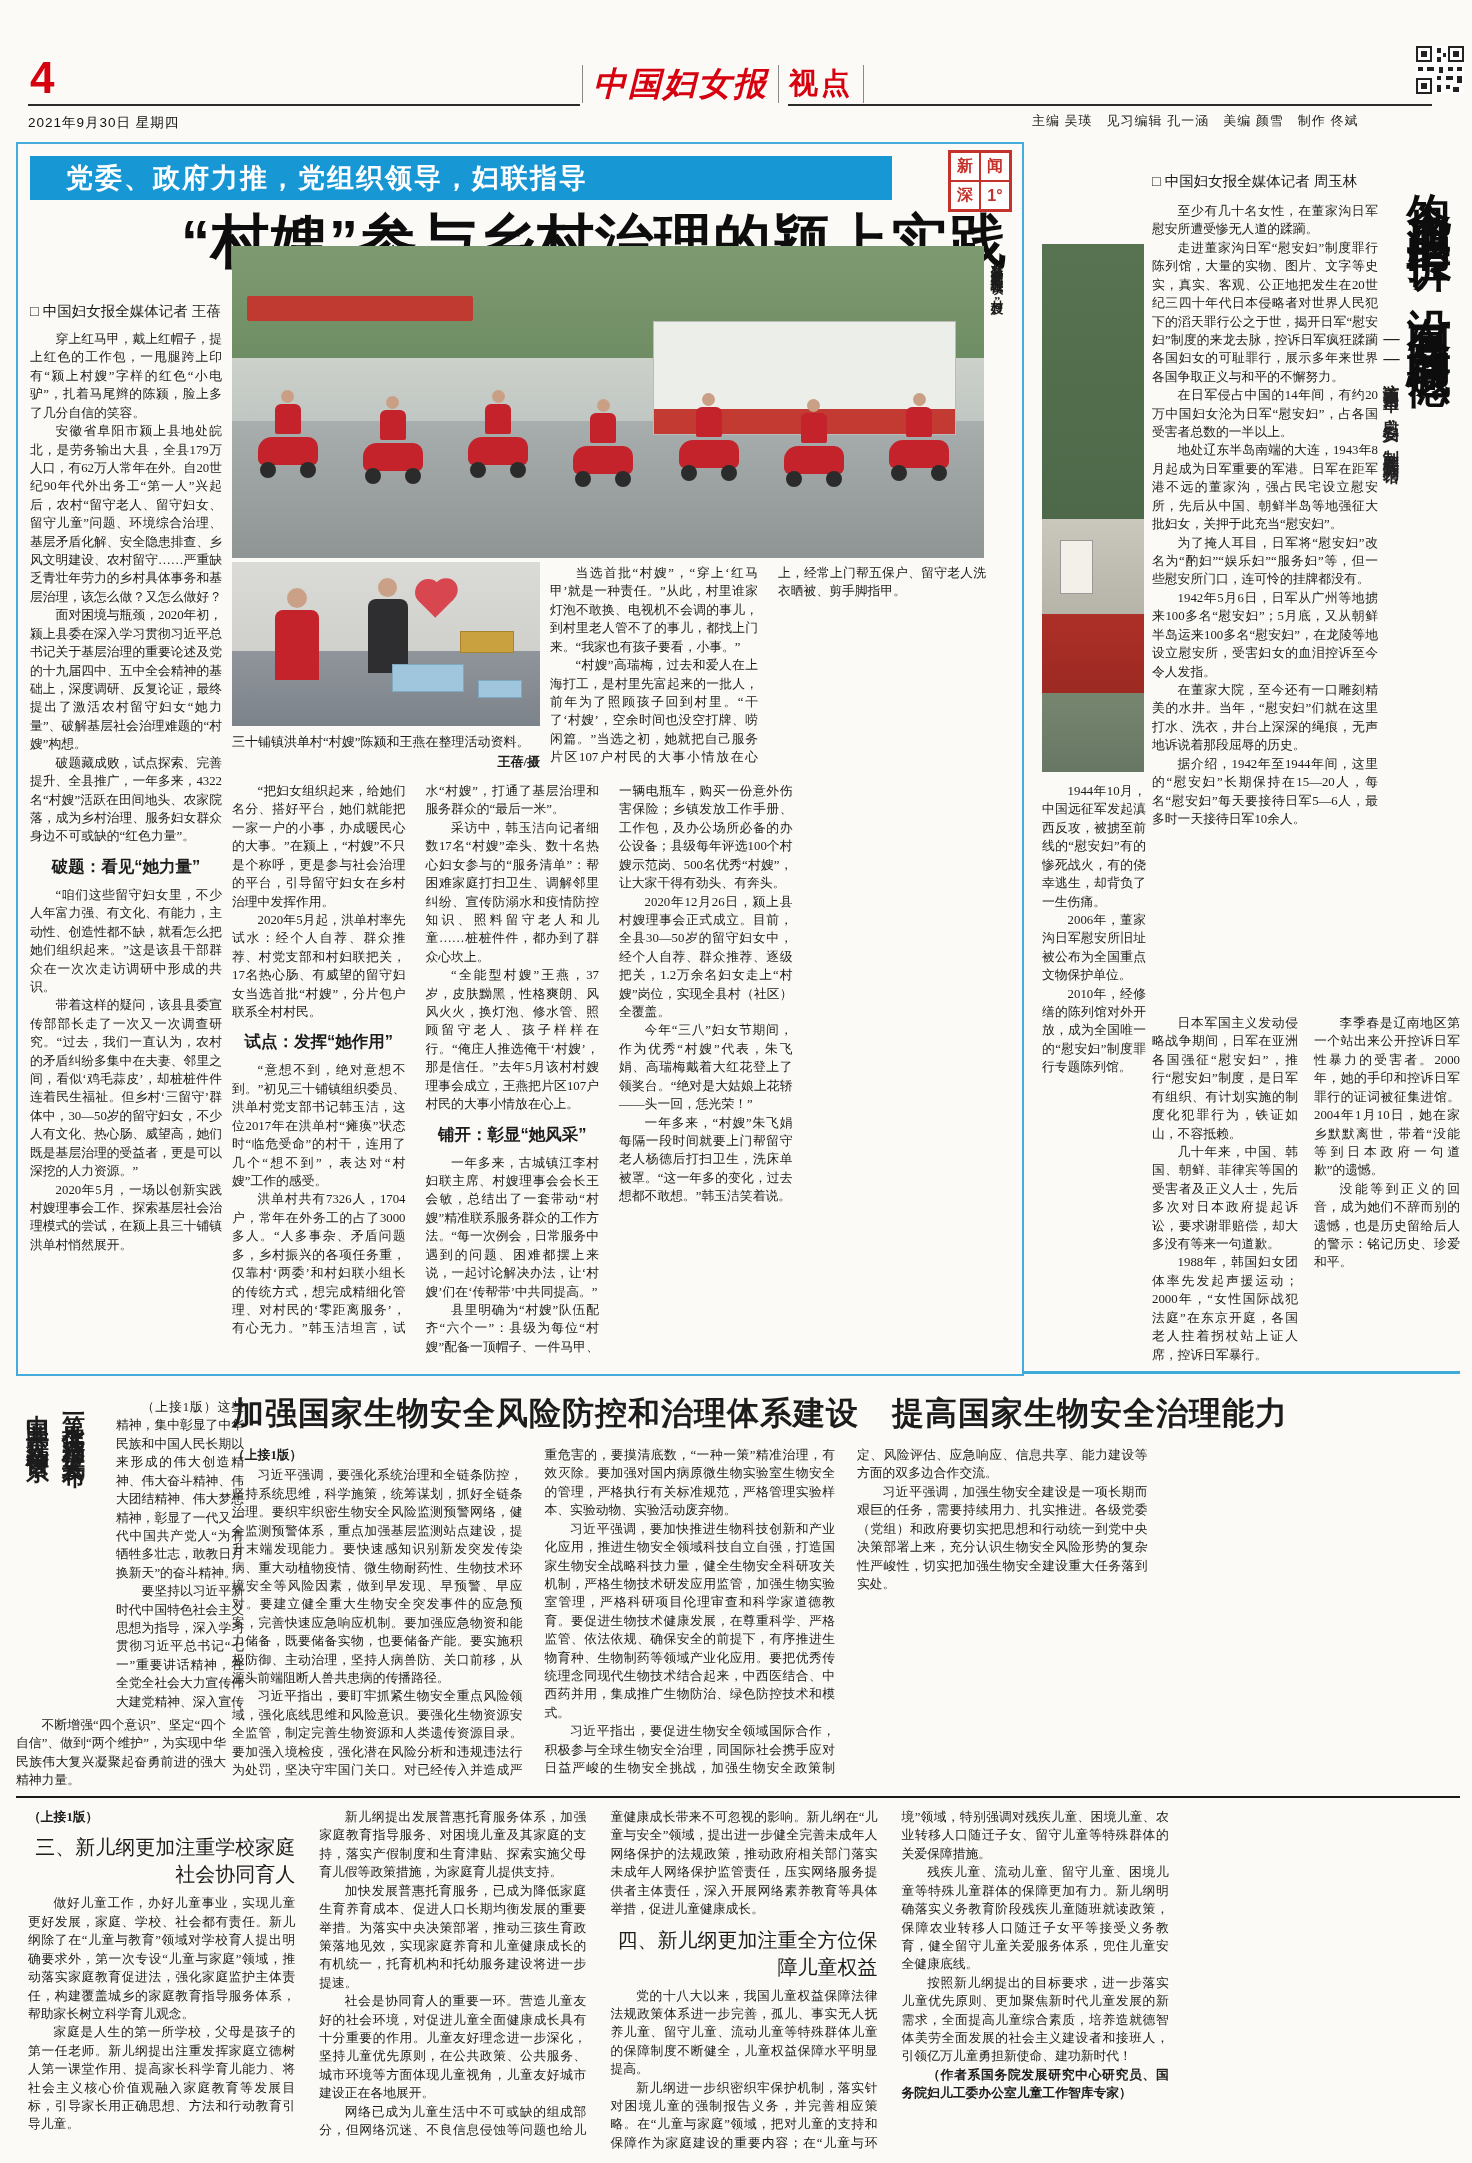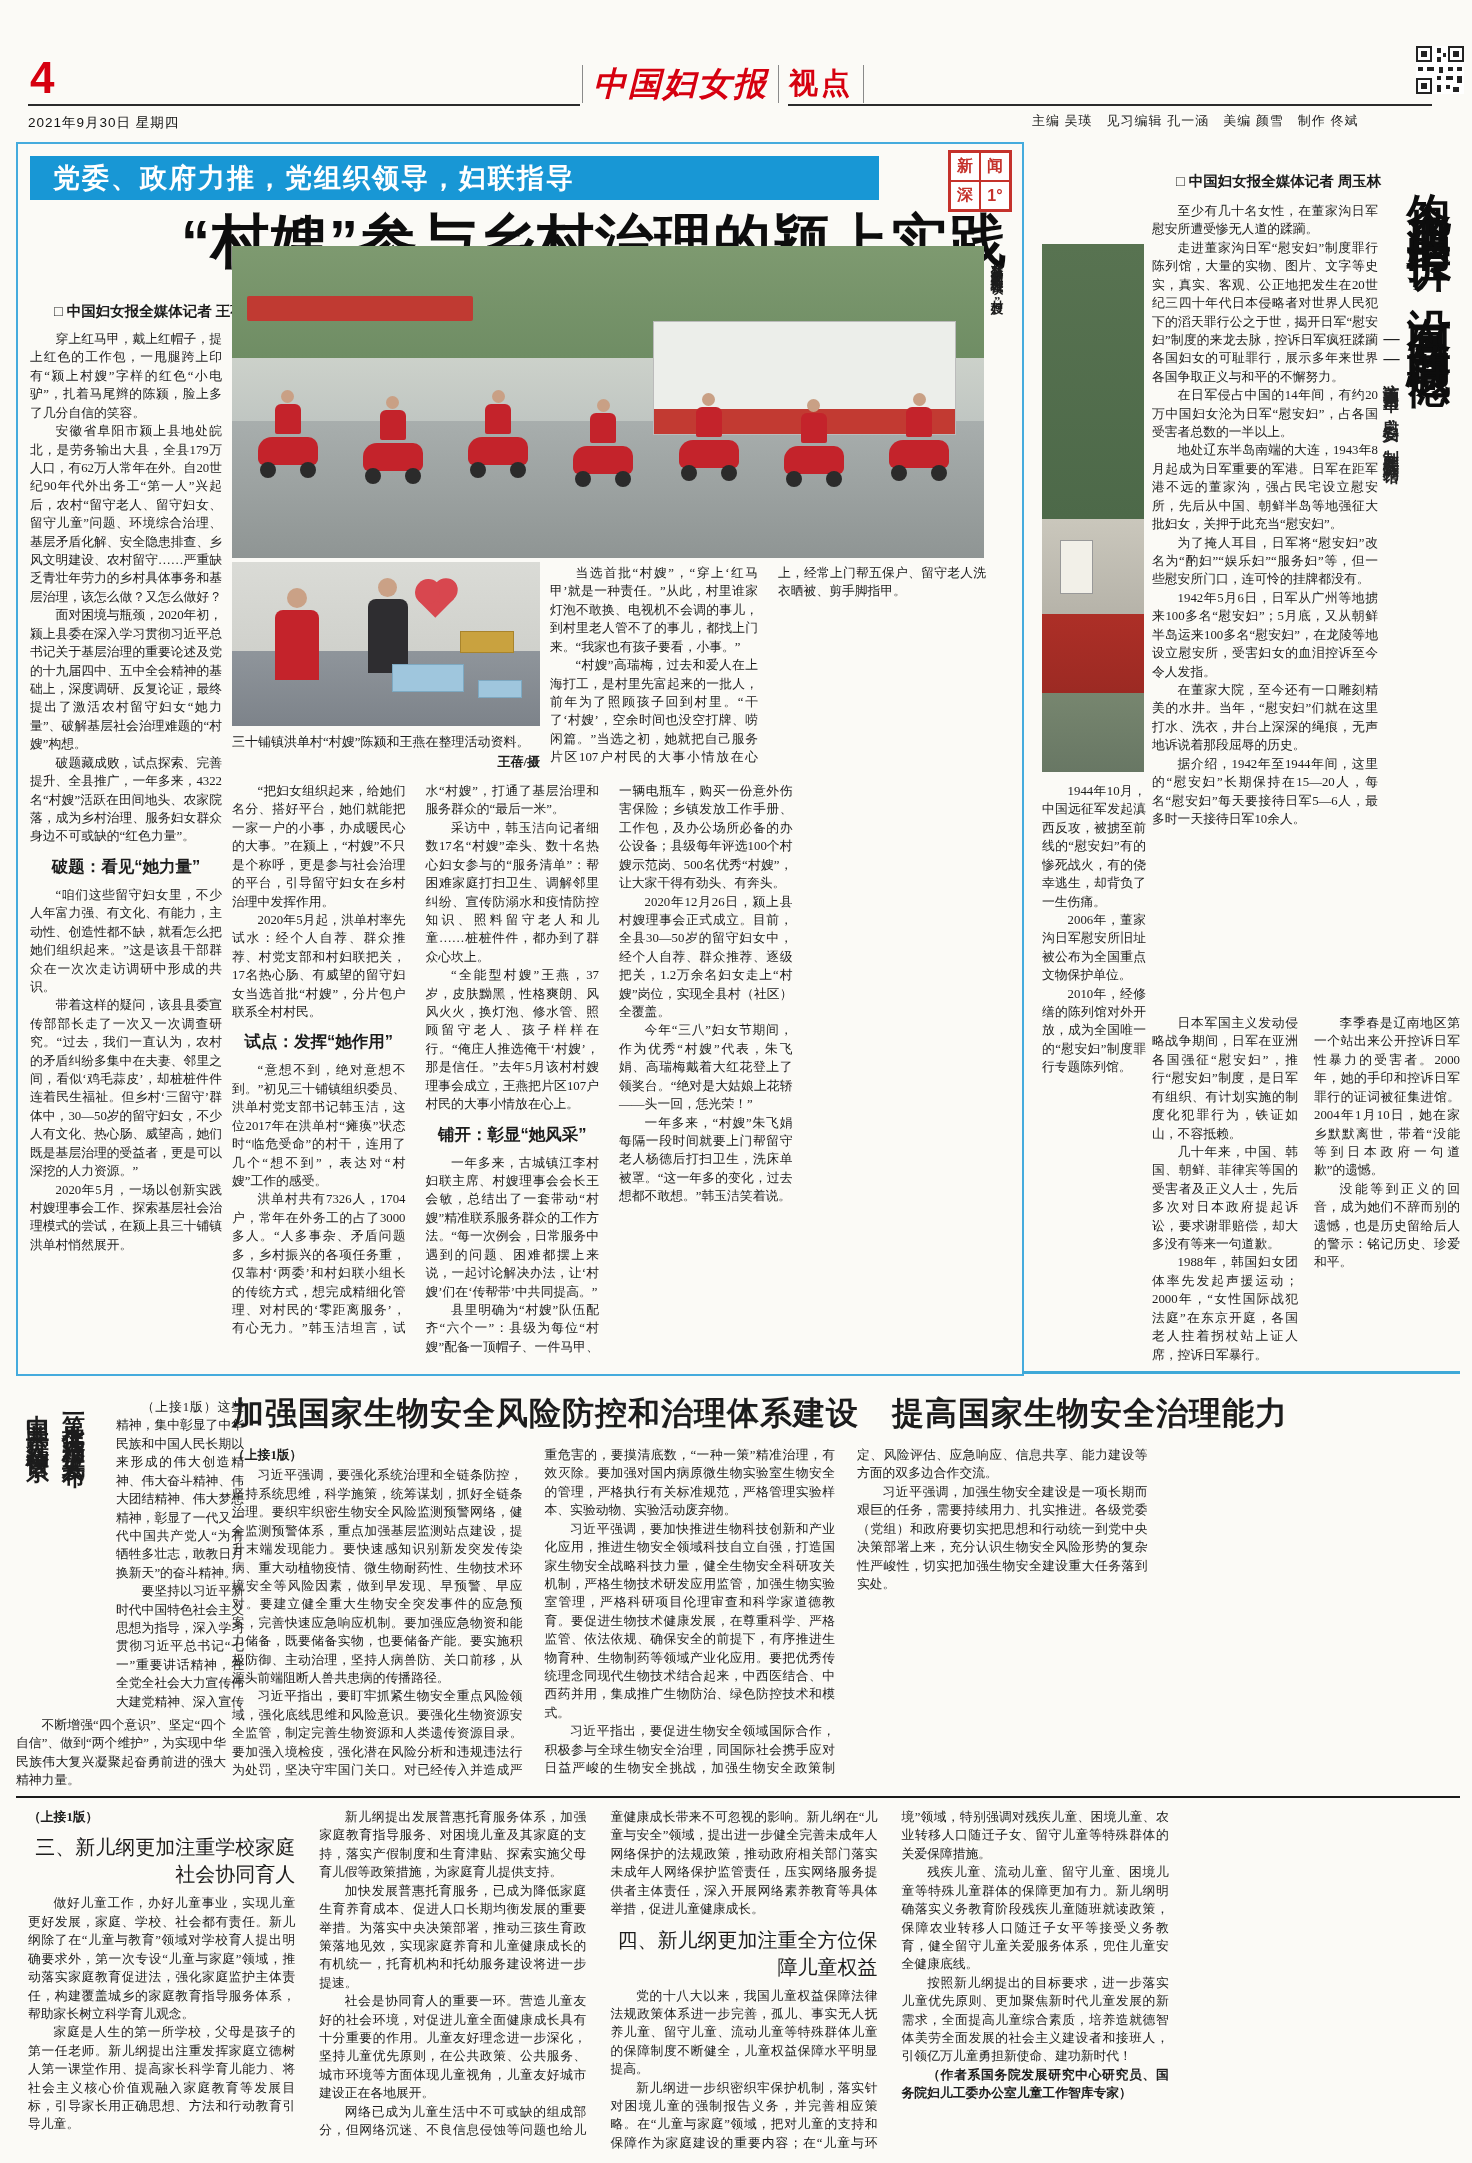--- a/index.html
+++ b/index.html
@@ -16,25 +16,25 @@
   .mast-title{font-size:33px;font-weight:900;font-style:italic;color:#d6000f;letter-spacing:2px;white-space:nowrap;}
   .mast-sec{font-size:29px;font-weight:900;color:#d6000f;letter-spacing:3px;white-space:nowrap;}
   .editors{font-size:13px;color:#222;letter-spacing:1px;white-space:nowrap;}
   
   .cols{column-fill:auto;overflow:hidden;}
   .para{font-size:12.8px;line-height:1.44;text-align:justify;text-indent:2em;margin:0;}
   .lead-para{font-size:12.8px;line-height:1.44;text-align:left;text-indent:0;font-weight:bold;margin:0 0 2px;}
   .bold-para{font-weight:bold;}
   .sub-center{font-family:"Liberation Sans","DejaVu Sans",sans-serif;font-size:16.5px;font-weight:900;text-align:center;margin:10px 0 8px;text-indent:0;}
   .sub-big{font-family:"Liberation Sans","DejaVu Sans",sans-serif;font-size:20px;font-weight:400;line-height:1.35;margin:8px 0 6px;text-indent:0;text-align:right;}
-  .byline{font-size:14.5px;font-weight:bold;margin-left:24px;}
+  .byline{font-size:14.5px;font-weight:normal;}
   .vert{writing-mode:vertical-rl;text-orientation:upright;}
   
   .frame{border:2px solid #45abdd;}
-  .kicker{background:#1897d5;color:#fff;font-size:27px;font-weight:900;line-height:44px;padding-left:23px;letter-spacing:2px;}
+  .kicker{background:#1897d5;color:#fff;font-size:27px;font-weight:900;line-height:44px;padding-left:36px;letter-spacing:2px;}
   .headline{font-size:58px;font-weight:900;letter-spacing:1px;text-align:right;line-height:1.2;color:#0d0d0d;}
   .badge{display:grid;grid-template-columns:1fr 1fr;border:2px solid #c5322b;background:#fff;}
   .badge span{display:flex;align-items:center;justify-content:center;border:1px solid #c5322b;color:#c5322b;
               font-size:16px;font-weight:900;font-family:"Liberation Sans",sans-serif;padding:2px 3px;}
   .caption{font-size:13px;line-height:1.5;text-align:justify;}
   .caption .credit{float:right;font-weight:bold;}
   .vcap{font-size:12.5px;font-weight:bold;letter-spacing:2px;}
   
   .r-head{font-size:44px;font-weight:900;letter-spacing:9px;line-height:1.15;color:#0d0d0d;}
   .r-sub{font-size:16px;font-weight:bold;letter-spacing:3px;color:#222;}

